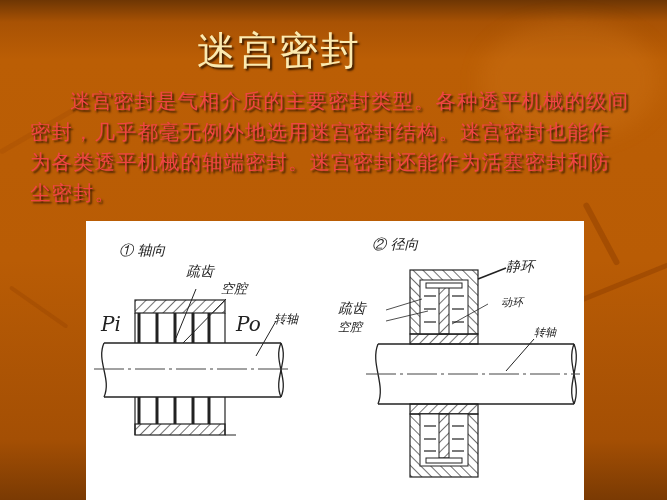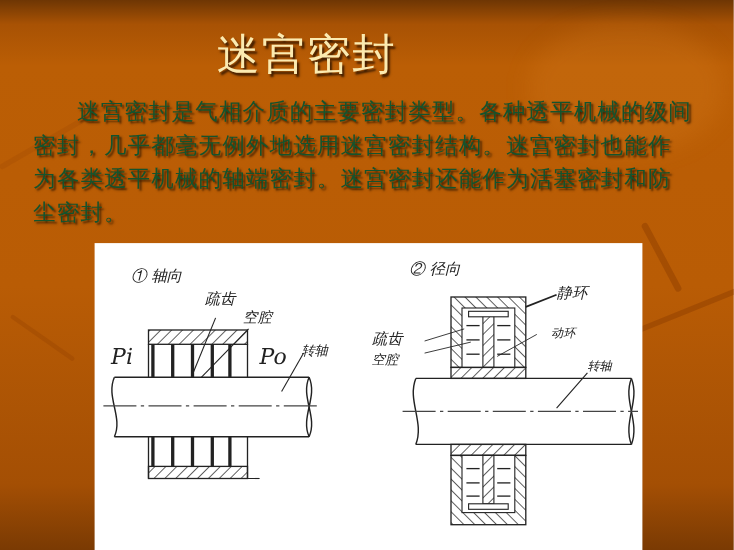--- a/index.html
+++ b/index.html
@@ -11,21 +11,21 @@
     .streak { position: absolute; background: rgba(140,60,0,0.45); border-radius: 4px; transform-origin: left center; }
     .glow { position: absolute; background: rgba(230,140,40,0.18); border-radius: 50%; filter: blur(10px); }
     .title {
       position: absolute; left: 197px; top: 26px; height: 50px; line-height: 50px;
       font-size: 39px; color: #fbeab0; letter-spacing: 2px;
       text-shadow: 2px 2px 2px #3a1a00;
       text-align: center;
     }
     .para {
       position: absolute; left: 30px; top: 86px; width: 600px;
-      font-size: 20.5px; line-height: 30.5px; color: #14532d;
+      font-size: 20.5px; line-height: 30.5px; color: #ef4444;
       text-shadow: 2px 2px 2px #3b1c00;
       letter-spacing: 1px;
     }
     .para .indent { display: inline-block; width: 40px; }
     .figure {
       position: absolute; left: 86px; top: 221px; width: 498px; height: 279px;
       background: #ffffff;
     }
     .figure svg { position: absolute; left: 0; top: 0; }
     .hw { font-family: "DejaVu Serif", serif; font-style: italic; fill: #222; }

